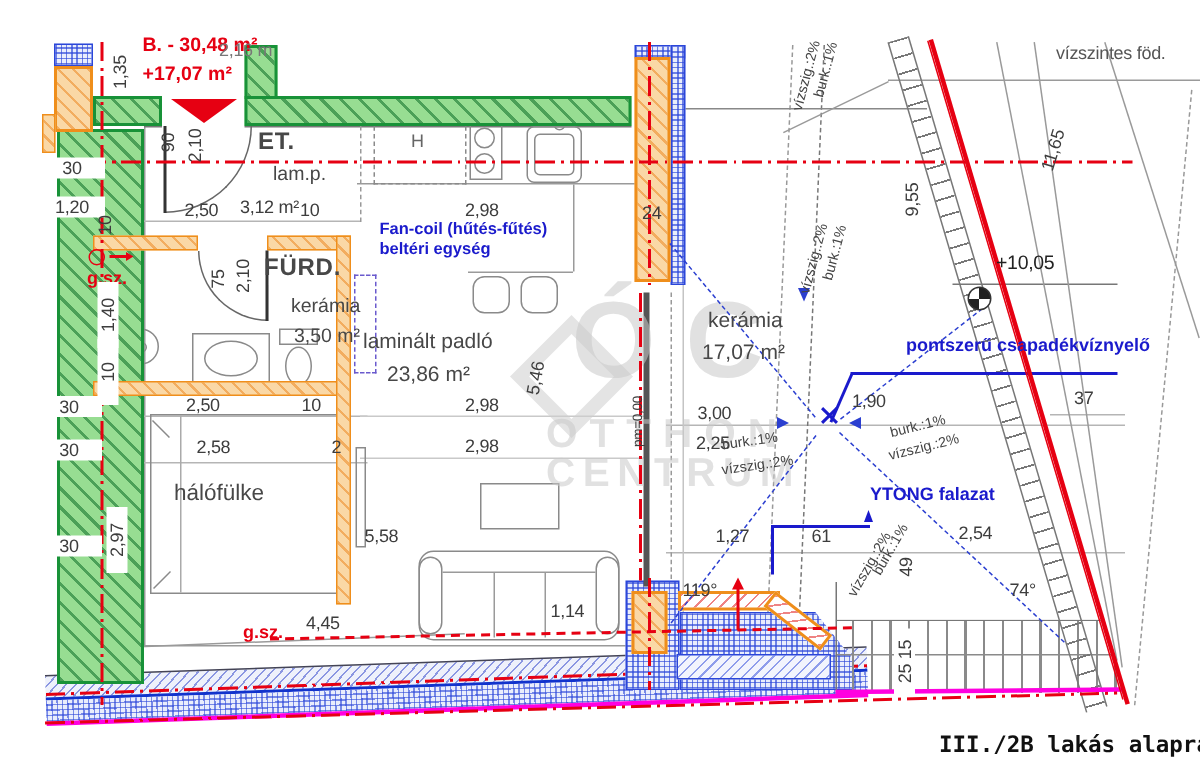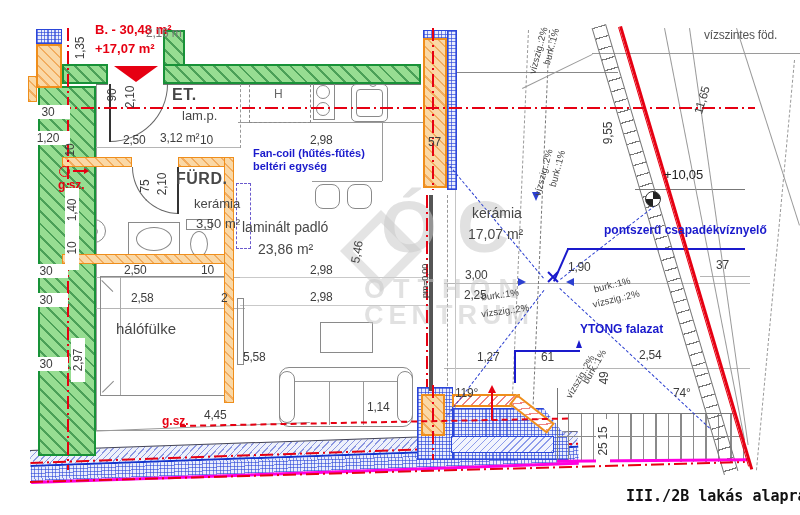--- a/index.html
+++ b/index.html
@@ -264,21 +264,21 @@
   <div class="dim c" style="left:24px;top:264px;background:#fff;">30</div>
   <div class="dim c" style="left:24px;top:293px;background:#fff;">30</div>
   <div class="dim c" style="left:24px;top:357px;background:#fff;">30</div>
   <div class="dim" style="left:243px;top:350px;">5,58</div>
   <div class="dim" style="left:310px;top:133px;">2,98</div>
   <div class="dim" style="left:310px;top:263px;">2,98</div>
   <div class="dim" style="left:310px;top:290px;">2,98</div>
   <div class="dim c" style="left:335px;top:245px;transform:rotate(-80deg);">5,46</div>
   <div class="dim" style="left:367px;top:400px;">1,14</div>
   <div class="dim" style="left:204px;top:408px;">4,45</div>
-  <div class="dim" style="left:428px;top:135px;">57</div>
+  <div class="dim" style="left:428px;top:135px;">24</div>
   <div class="dim" style="left:465px;top:268px;">3,00</div>
   <div class="dim" style="left:568px;top:260px;">1,90</div>
   <div class="dim" style="left:464px;top:288px;">2,25</div>
   <div class="dim" style="left:477px;top:350px;">1,27</div>
   <div class="dim" style="left:541px;top:350px;">61</div>
   <div class="dim" style="left:639px;top:348px;">2,54</div>
   <div class="dim c" style="left:582px;top:371px;transform:rotate(-90deg);">49</div>
   <div class="dim" style="left:455px;top:386px;">119°</div>
   <div class="dim" style="left:673px;top:386px;">74°</div>
   <div class="dim" style="left:716px;top:258px;">37</div>

